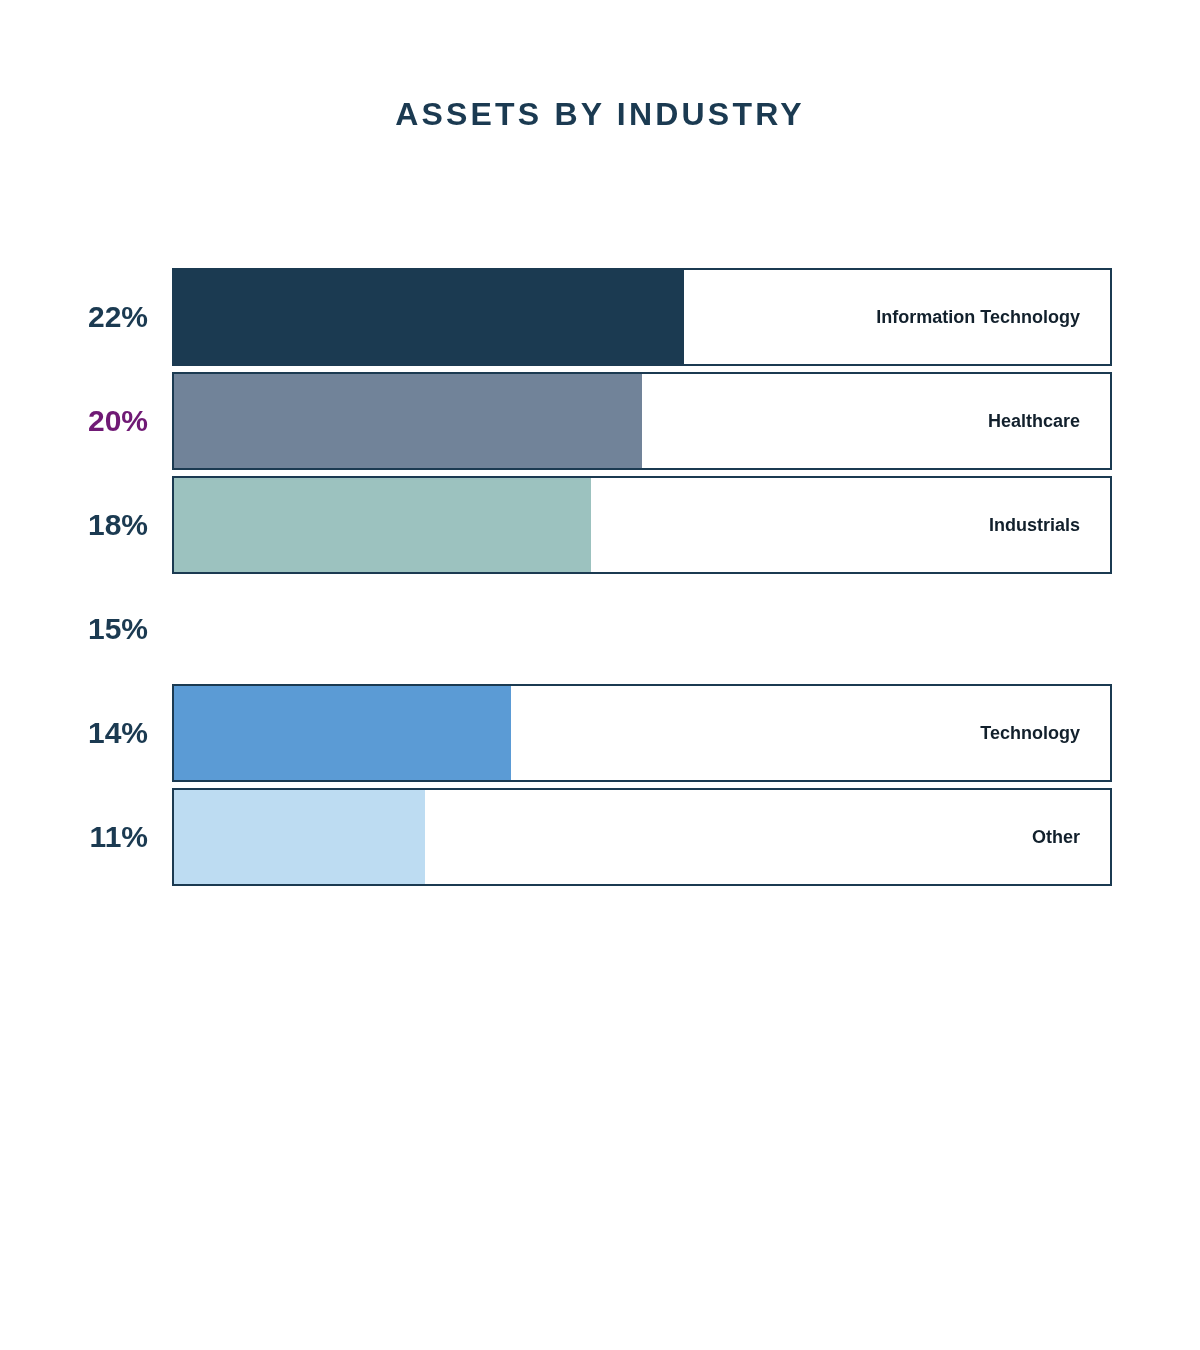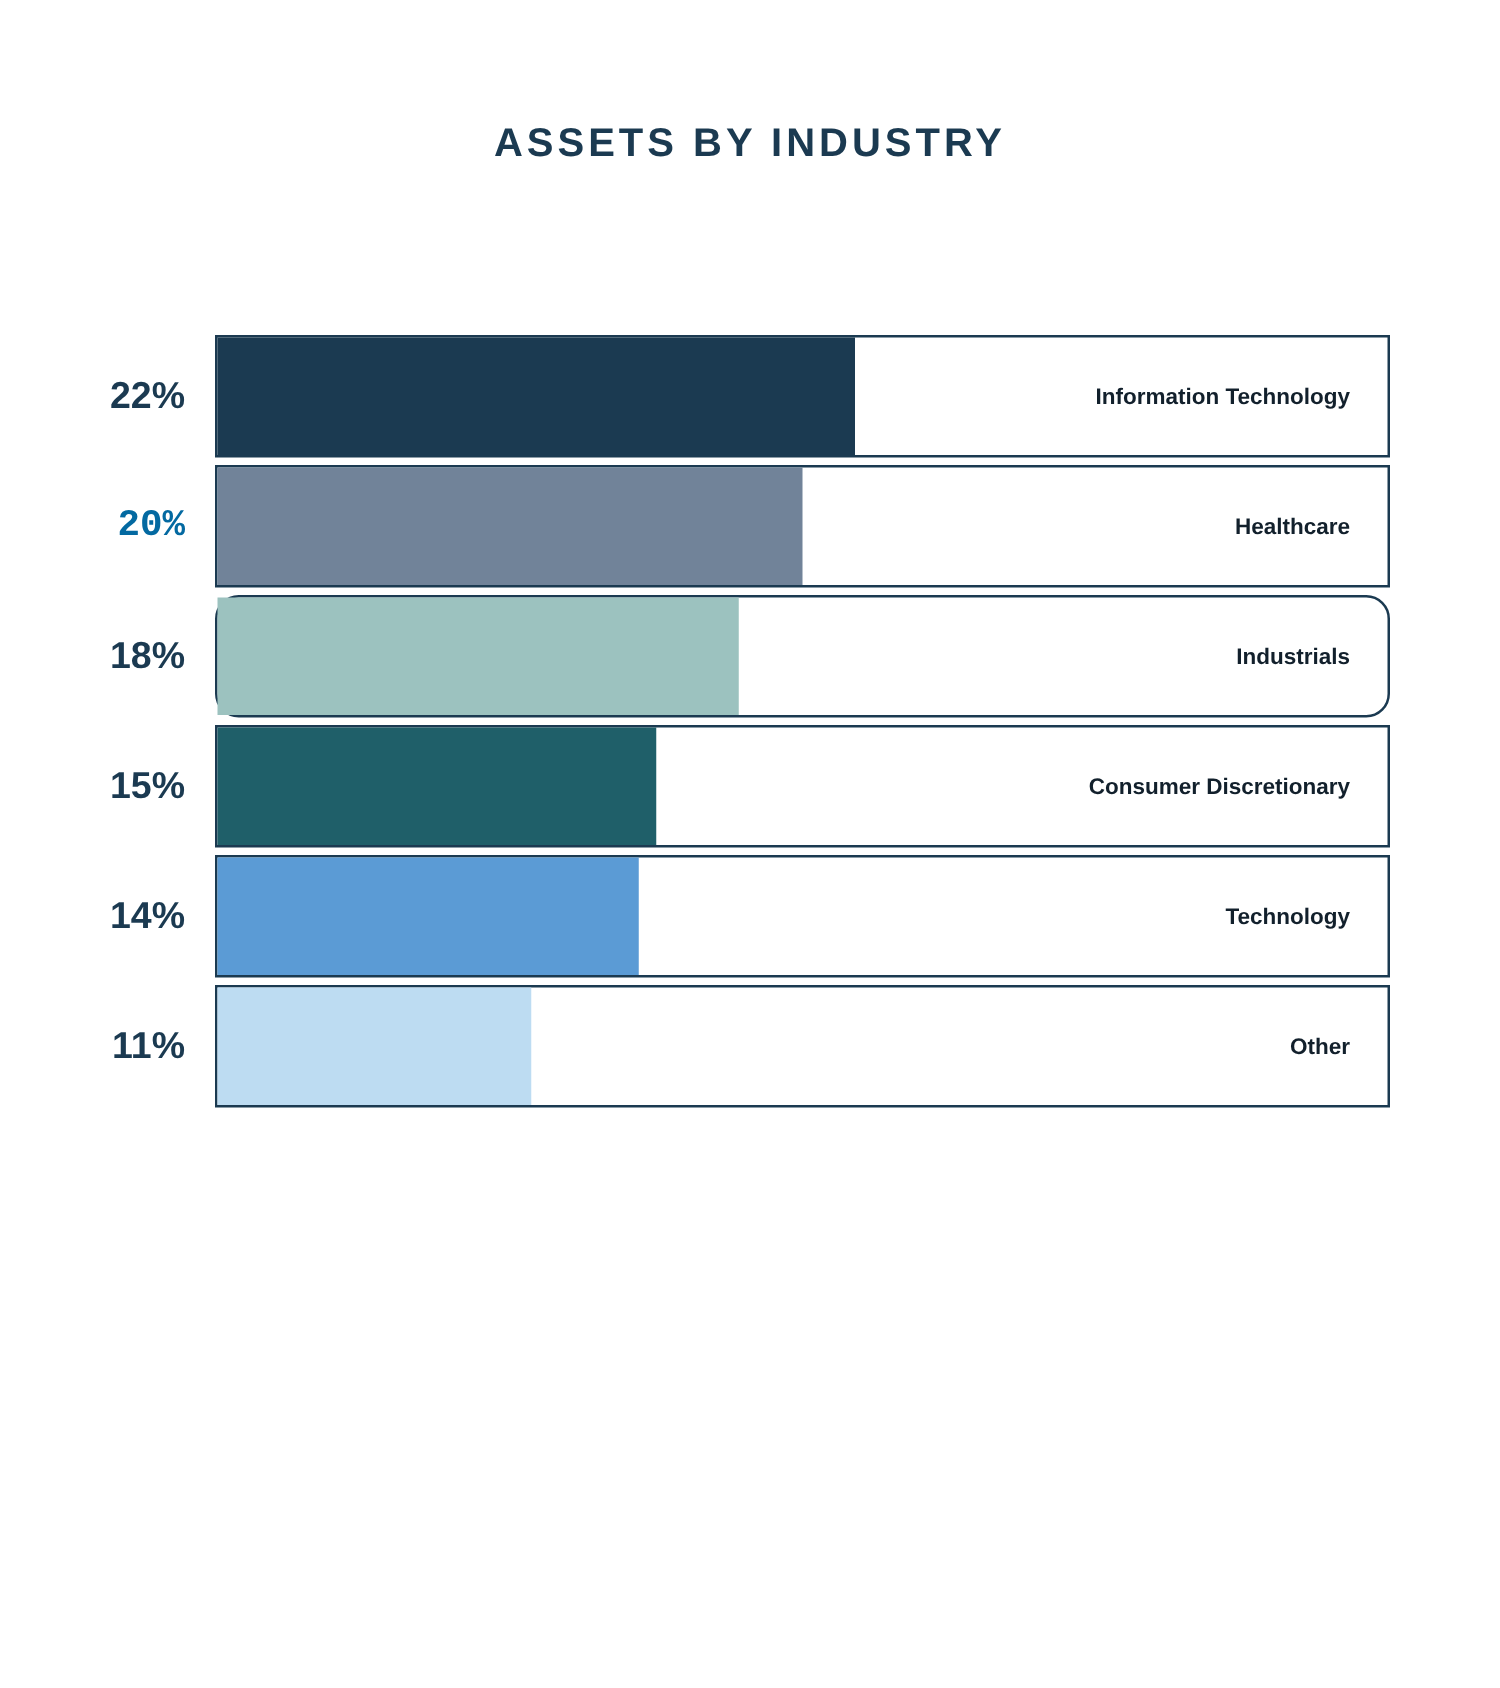--- a/index.html
+++ b/index.html
@@ -103,41 +103,37 @@
 
     <div class="row">
       <div class="row-value" style="color: rgb(27, 58, 81);">22%</div>
       <div class="row-track" style="border-color: rgb(27, 58, 81);">
         <div class="row-fill" style="width:54.5%; background:#1b3a51;"></div>
         <div class="row-label" style="color: rgb(18, 32, 44);">Information Technology</div>
       </div>
     </div>
 
     <div class="row">
-      <div class="row-value" style="color: #0369a1; font-family: Liberation Mono, monospace;">20%</div>
+      <div class="row-value" style="color: #701a75;">20%</div>
       <div class="row-track" style="border-color: rgb(27, 58, 81);">
         <div class="row-fill" style="width:50%; background:#718399;"></div>
         <div class="row-label" style="color: rgb(18, 32, 44);">Healthcare</div>
       </div>
     </div>
 
     <div class="row">
       <div class="row-value" style="color: rgb(27, 58, 81);">18%</div>
-      <div class="row-track" style="border-color: rgb(27, 58, 81); border-radius: 19px;">
+      <div class="row-track" style="border-color: rgb(27, 58, 81);">
         <div class="row-fill" style="width:44.5%; background:#9cc2bf;"></div>
         <div class="row-label" style="color: rgb(18, 32, 44);">Industrials</div>
       </div>
     </div>
 
     <div class="row">
       <div class="row-value" style="color: rgb(27, 58, 81);">15%</div>
-      <div class="row-track" style="border-color: rgb(27, 58, 81);">
-        <div class="row-fill" style="width:37.5%; background:#1f5f69;"></div>
-        <div class="row-label" style="color: rgb(18, 32, 44);">Consumer Discretionary</div>
-      </div>
     </div>
 
     <div class="row">
       <div class="row-value" style="color: rgb(27, 58, 81);">14%</div>
       <div class="row-track" style="border-color: rgb(27, 58, 81);">
         <div class="row-fill" style="width:36%; background:#5b9bd5;"></div>
         <div class="row-label" style="color: rgb(18, 32, 44);">Technology</div>
       </div>
     </div>
 

